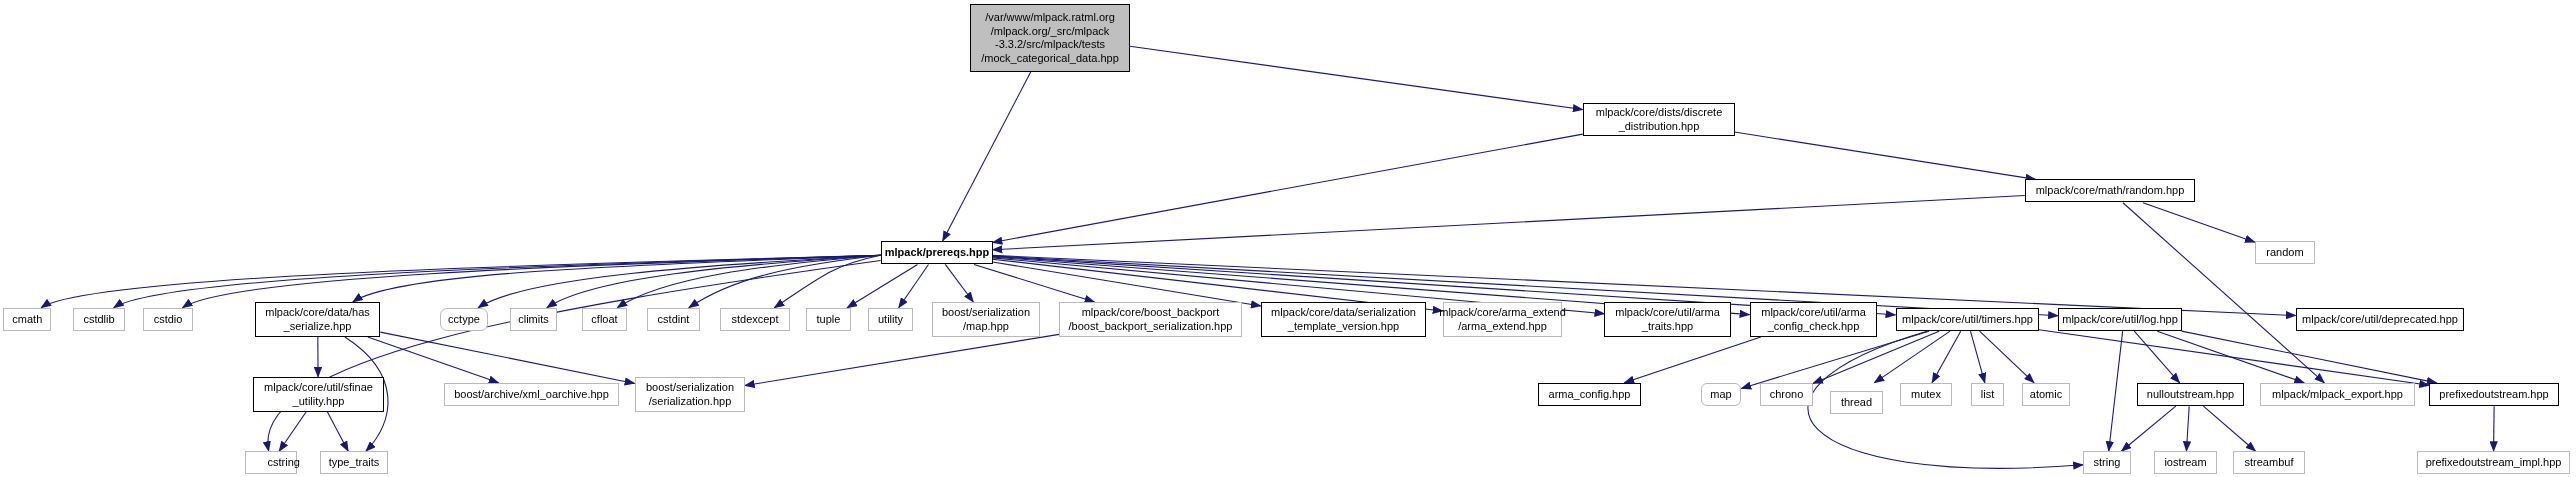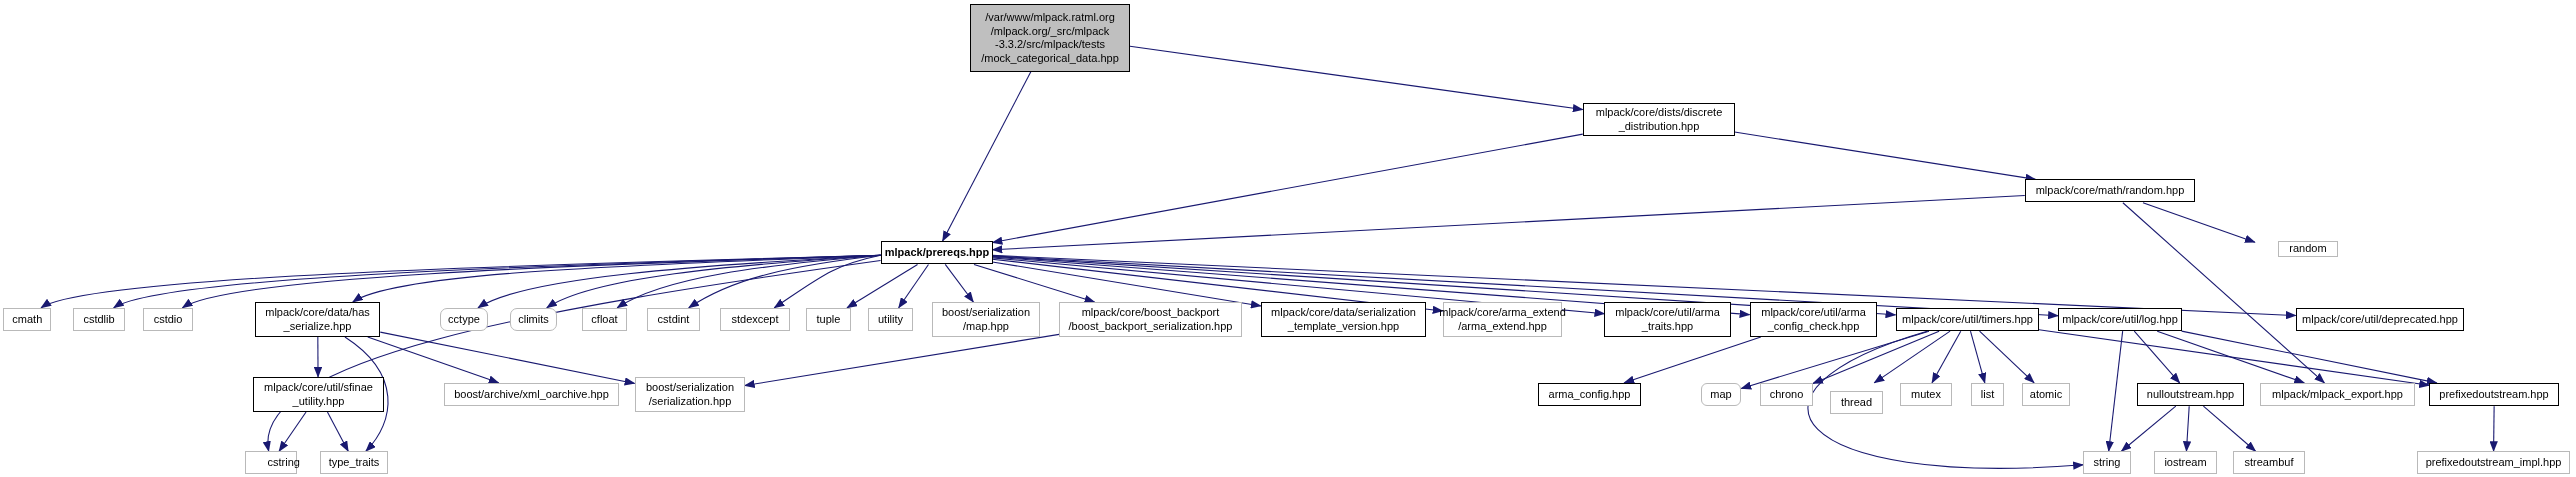--- a/index.html
+++ b/index.html
@@ -94,29 +94,29 @@
       </g>
   </svg>
   <div id="node-layer">
       <div class="node current" style="left: 970px; top: 4.2px; width: 160px; height: 68px;">/var/www/mlpack.ratml.org
 /mlpack.org/_src/mlpack
 -3.3.2/src/mlpack/tests
 /mock_categorical_data.hpp</div>
       <div class="node doc" style="left: 1583px; top: 103px; width: 152px; height: 33px;">mlpack/core/dists/discrete
 _distribution.hpp</div>
       <div class="node doc" style="left: 2025px; top: 179px; width: 170px; height: 23px;">mlpack/core/math/random.hpp</div>
-      <div class="node ext" style="left: 2255px; top: 241px; width: 60px; height: 16px; margin-left: 23px;">random</div>
+      <div class="node ext" style="left: 2255px; top: 241px; width: 60px; height: 23px;">random</div>
       <div class="node doc" style="left: 881px; top: 241px; width: 112px; height: 23px; font-weight: bold;">mlpack/prereqs.hpp</div>
       <div class="node ext" style="left: 3.3px; top: 308px; width: 48px; height: 23px;">cmath</div>
       <div class="node ext" style="left: 73px; top: 308px; width: 52px; height: 23px;">cstdlib</div>
       <div class="node ext" style="left: 143px; top: 308px; width: 50px; height: 23px;">cstdio</div>
       <div class="node bold" style="left: 255px; top: 302px; width: 125px; height: 35px;">mlpack/core/data/has
 _serialize.hpp</div>
       <div class="node ext" style="left: 440px; top: 308px; width: 48px; height: 23px; border-radius: 7px;">cctype</div>
-      <div class="node ext" style="left: 510px; top: 308px; width: 47px; height: 23px; border-radius: 7px;">climits</div>
+      <div class="node ext" style="left: 510px; top: 308px; width: 47px; height: 23px;">climits</div>
       <div class="node ext" style="left: 582px; top: 308px; width: 45px; height: 23px;">cfloat</div>
       <div class="node ext" style="left: 647px; top: 308px; width: 53px; height: 23px;">cstdint</div>
       <div class="node ext" style="left: 720px; top: 308px; width: 70px; height: 23px;">stdexcept</div>
       <div class="node ext" style="left: 806px; top: 308px; width: 45px; height: 23px;">tuple</div>
       <div class="node ext" style="left: 868px; top: 308px; width: 45px; height: 23px;">utility</div>
       <div class="node ext" style="left: 932px; top: 302px; width: 108px; height: 35px;">boost/serialization
 /map.hpp</div>
       <div class="node ext" style="left: 1059px; top: 302px; width: 183px; height: 35px;">mlpack/core/boost_backport
 /boost_backport_serialization.hpp</div>
       <div class="node doc" style="left: 1261px; top: 302px; width: 165px; height: 35px;">mlpack/core/data/serialization

